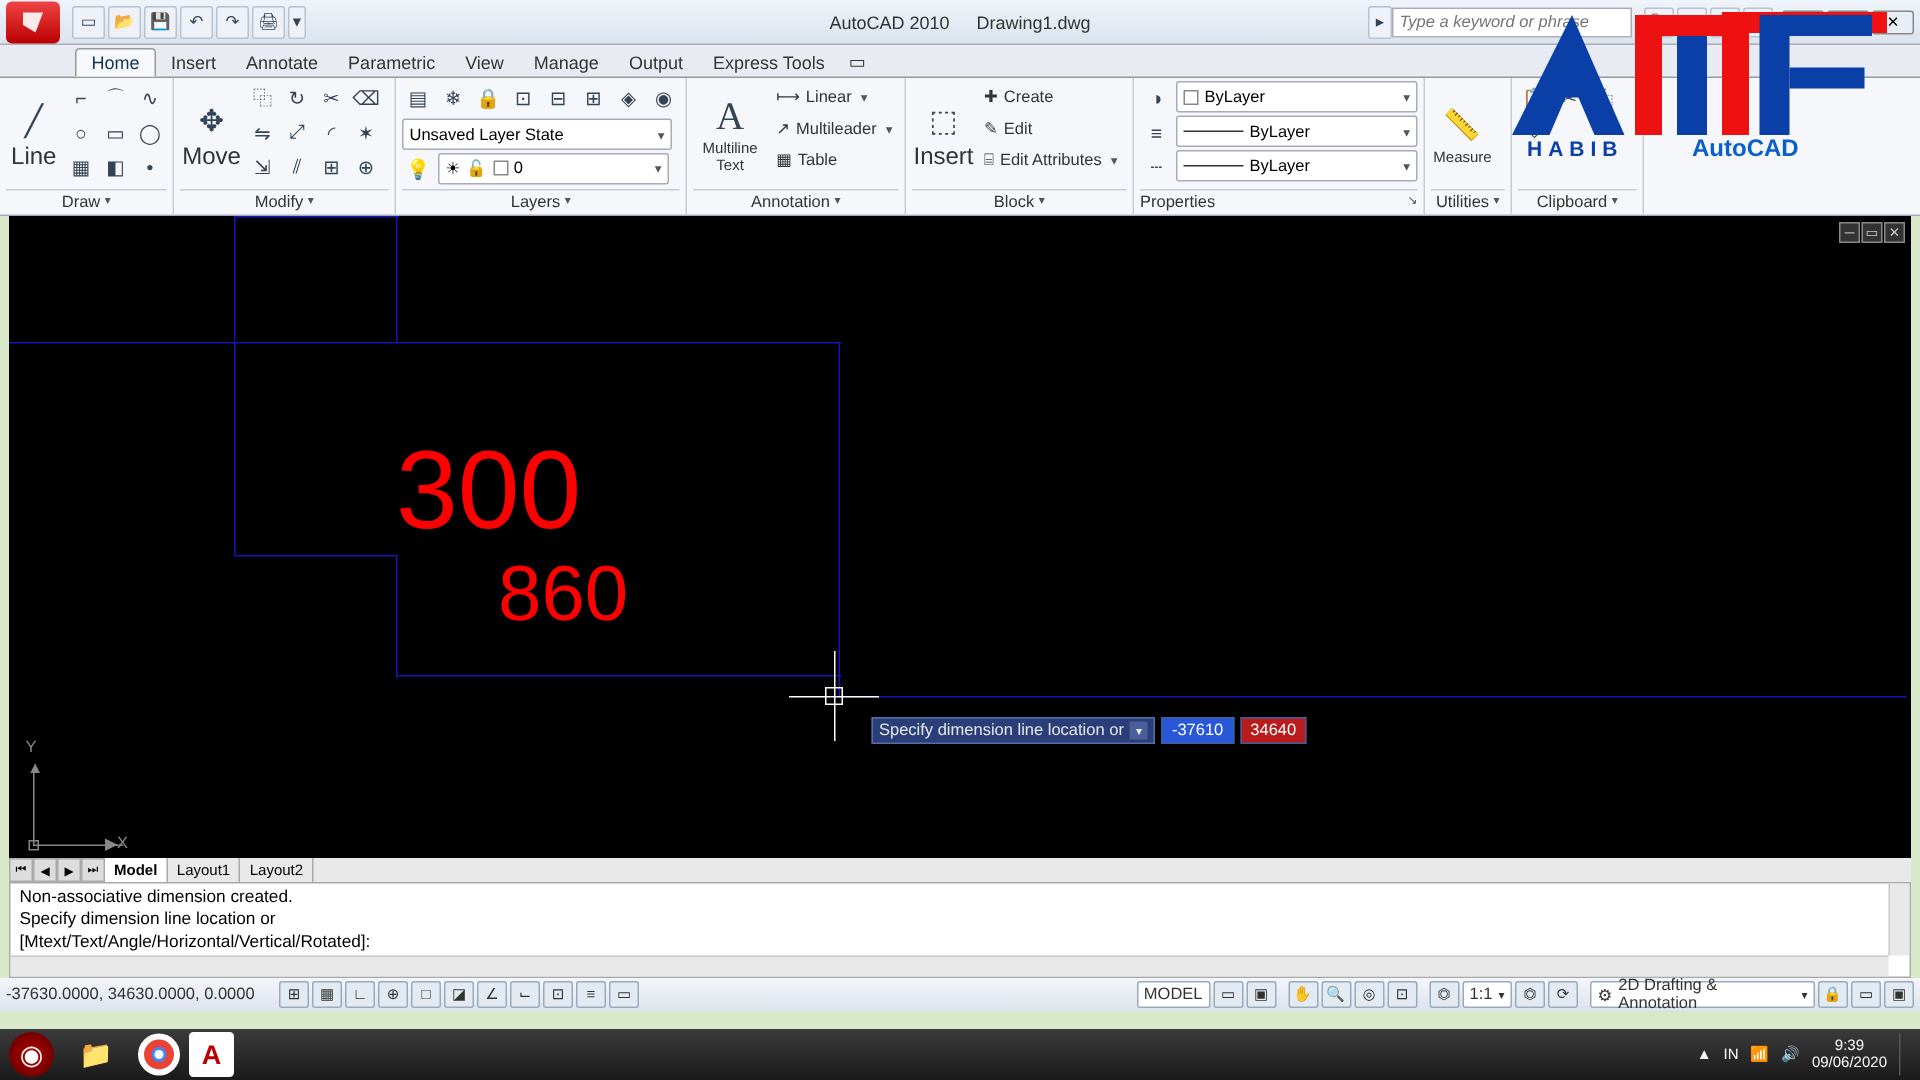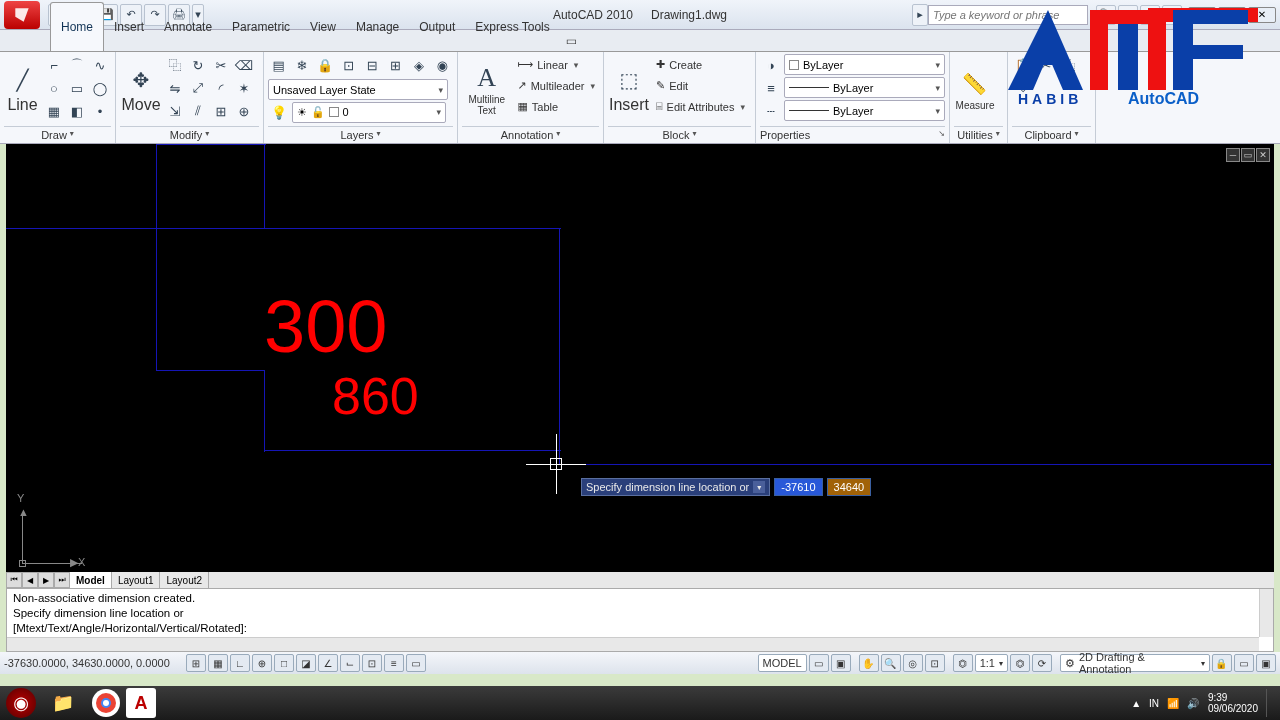--- a/index.html
+++ b/index.html
@@ -14,21 +14,21 @@
 .title-text { position:absolute; left:50%; transform:translateX(-50%); font-size:12px; color:#333; display:flex; gap:18px;}
 .search-box { margin-left:auto; margin-right:4px; display:flex; align-items:center; }
 .search-box input { width:160px; height:20px; font-size:11px; font-style:italic; color:#888; padding:0 4px; border:1px solid #aab;}
 .title-icons{display:flex;gap:2px;margin-left:4px}
 .title-icons .qat-btn{width:20px;height:20px;font-size:12px}
 .win-controls{display:flex;gap:2px;margin-left:6px;margin-right:4px}
 .win-btn{width:28px;height:16px;border:1px solid #888;background:#e8eef6;font-size:10px;display:flex;align-items:center;justify-content:center;border-radius:2px}
 
 
 .tabs { height:22px; background:#e8ecf2; display:flex; align-items:flex-end; padding-left:50px; border-bottom:1px solid #999;}
-.tab { padding:17px 10px; font-size:12px; color:#333; cursor:pointer; }
+.tab { padding:2px 10px; font-size:12px; color:#333; cursor:pointer; }
 .tab.active { background:#f6f8fc; border:1px solid #999; border-bottom:none; border-radius:3px 3px 0 0; color:#135; font-weight:500;}
 
 
 .ribbon { height:92px; background:#f5f7fb; display:flex; border-bottom:1px solid #aab; position:relative;}
 .panel { border-right:1px solid #c5ccd6; padding:2px 4px 0 4px; display:flex; flex-direction:column; }
 .panel-body{flex:1;display:flex;gap:2px}
 .panel-title { font-size:11px; color:#333; text-align:right; padding:2px 0; border-top:1px solid #c5ccd6; cursor:default; display:flex; justify-content:center; gap:3px;}
 .panel-title .drop{font-size:8px;color:#555}
 .big-tool{display:flex;flex-direction:column;align-items:center;justify-content:center;width:42px;gap:2px;padding:2px}
 .big-tool .icn{width:28px;height:28px;display:flex;align-items:center;justify-content:center;font-size:20px;color:#345}
@@ -55,21 +55,21 @@
 .cursor-cross{position:absolute;pointer-events:none}
 .cursor-cross .h,.cursor-cross .v{position:absolute;background:#fff}
 .cursor-cross .h{height:1px;width:60px;left:-30px;top:0}
 .cursor-cross .v{width:1px;height:60px;top:-30px;left:0}
 .cursor-cross .box{position:absolute;width:12px;height:12px;border:1px solid #fff;left:-6px;top:-6px}
 .dyn-input{position:absolute;display:flex;gap:4px;align-items:center}
 .dyn-prompt{background:#2a3f7a;border:1px solid #5a6fa0;color:#e8e8e8;font-size:11px;padding:2px 4px;display:flex;align-items:center;gap:4px}
 .dyn-prompt .menu{background:#4a5f9a;width:12px;height:12px;display:flex;align-items:center;justify-content:center;font-size:8px}
 .dyn-val{border:1px solid #3a5fa0;color:#fff;font-size:11px;padding:2px 6px}
 .dyn-val.active{background:#2858d8}
-.dyn-val.inactive{background:#a16207}
+.dyn-val.inactive{background:#b91c1c}
 .ucs{position:absolute;left:8px;bottom:8px;color:#888;font-size:11px}
 .view-ctrl{position:absolute;right:4px;top:4px;display:flex;gap:1px}
 .view-ctrl .vb{width:14px;height:14px;background:#333;border:1px solid #888;color:#ccc;font-size:9px;display:flex;align-items:center;justify-content:center}
 
 
 .layout-tabs{height:16px;background:#e8e8e8;display:flex;align-items:center;margin:0 6px;font-size:10px}
 .lt-btn{width:16px;height:16px;border:1px solid #aaa;background:#ddd;display:flex;align-items:center;justify-content:center;font-size:8px}
 .lt-tab{padding:0 6px;height:16px;display:flex;align-items:center;border-right:1px solid #aaa;cursor:pointer}
 .lt-tab.active{background:#fff;font-weight:600}
 
@@ -82,21 +82,21 @@
 .statusbar{height:22px;background:linear-gradient(#f4f6fa,#dde3ec);display:flex;align-items:center;font-size:11px;color:#333;padding:0 4px;gap:2px}
 .statusbar .coord{width:180px}
 .sb-btn{width:20px;height:18px;border:1px solid #9ab;background:#e4eaf2;border-radius:2px;display:flex;align-items:center;justify-content:center;font-size:10px}
 .sb-sep{flex:1}
 .sb-combo{height:18px;border:1px solid #9ab;background:#fff;padding:0 4px;display:flex;align-items:center;gap:4px;border-radius:2px}
 
 
 .taskbar{position:absolute;left:0;right:0;bottom:0;height:34px;background:linear-gradient(#3b3b3b,#1a1a1a);display:flex;align-items:center;padding:0 6px;gap:6px}
 .task-ico{width:44px;height:30px;border-radius:3px;display:flex;align-items:center;justify-content:center;font-size:18px}
 .tray{margin-left:auto;display:flex;align-items:center;gap:8px;color:#fff;font-size:10px}
-.tray .clock{text-align:left;line-height:11px}
+.tray .clock{text-align:center;line-height:11px}
 </style>
 </head>
 <body>
 
 <div class="titlebar">
   <div class="app-btn">
     <svg viewBox="0 0 24 24">
         <path d="M4 4 L20 4 L14 20 L4 14 Z" fill="#fff" opacity="0.9"></path>
       </svg>
   </div>

